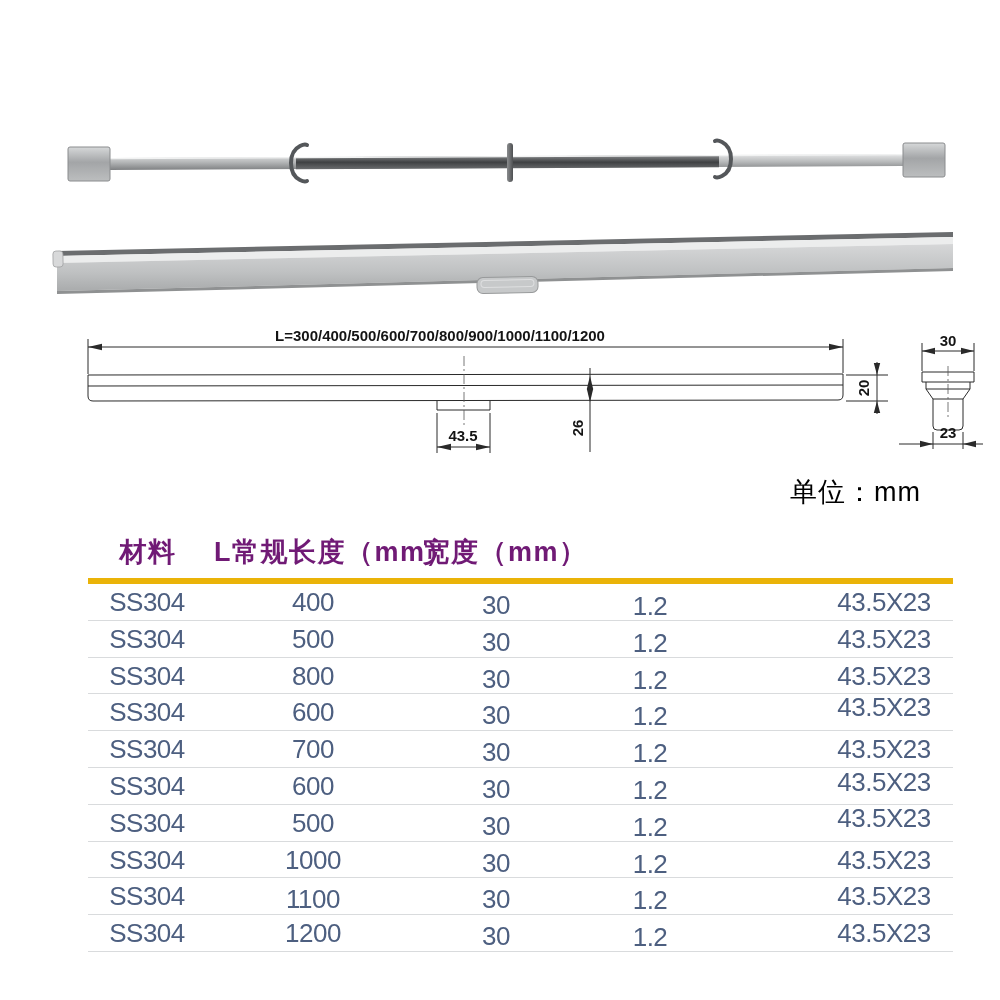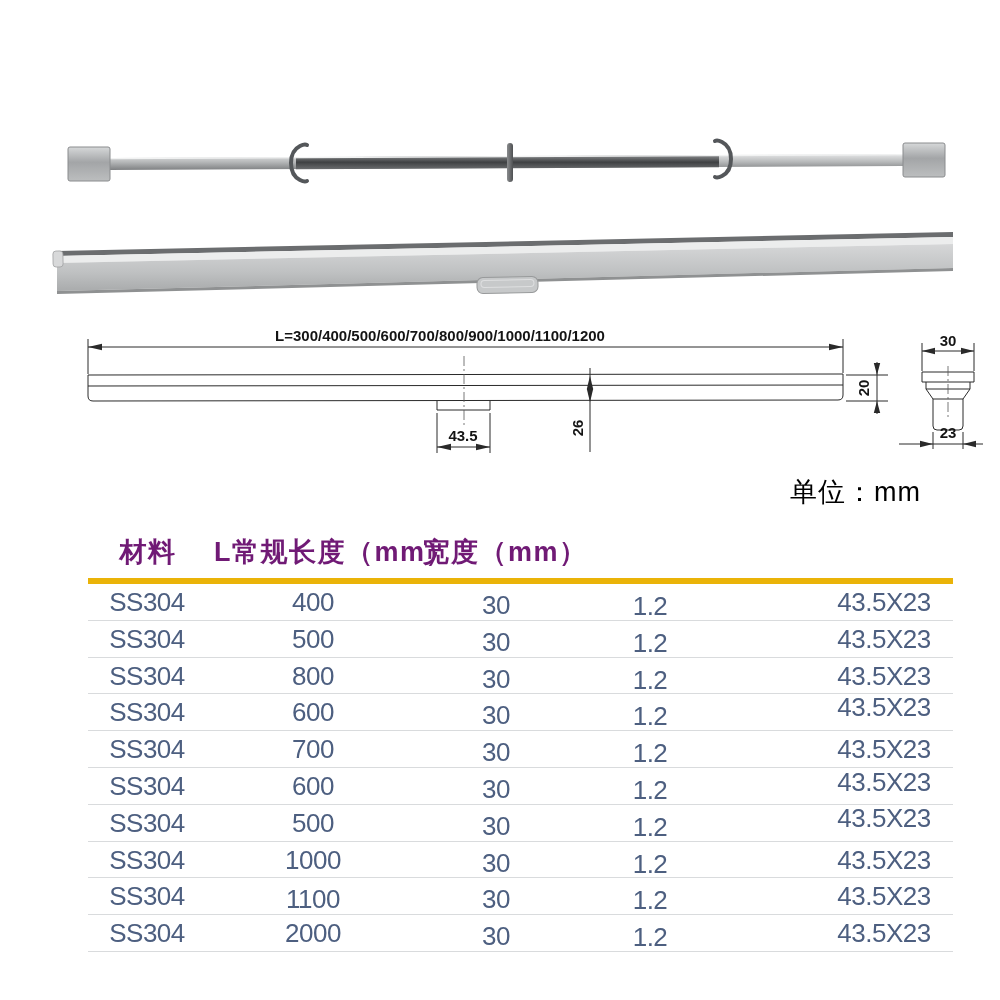--- a/index.html
+++ b/index.html
@@ -208,21 +208,21 @@
         </div>
         <div class="row">
           <span class="cell">SS304</span>
           <span class="cell">1100</span>
           <span class="cell">30</span>
           <span class="cell">1.2</span>
           <span class="cell">43.5X23</span>
         </div>
         <div class="row">
           <span class="cell">SS304</span>
-          <span class="cell">2000</span>
+          <span class="cell">1200</span>
           <span class="cell">30</span>
           <span class="cell">1.2</span>
           <span class="cell">43.5X23</span>
         </div>
       </div>
   </div>
 
 </div>
 
 </body></html>

